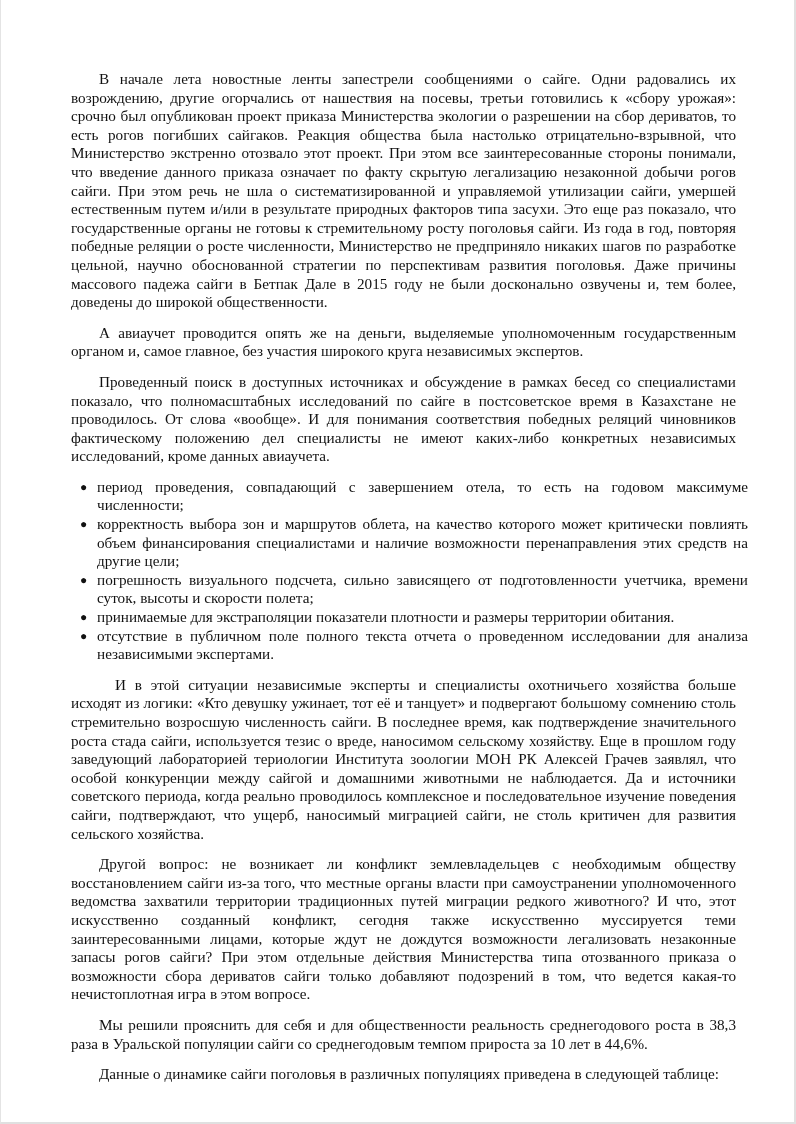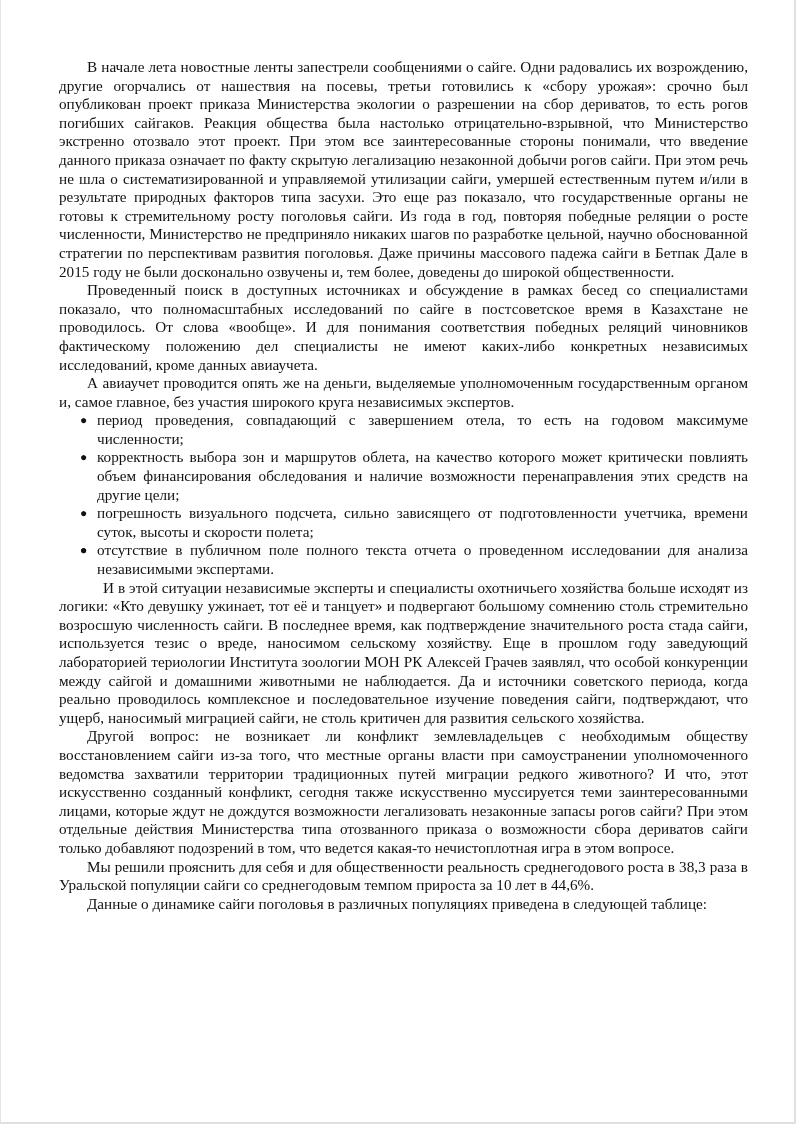--- a/index.html
+++ b/index.html
@@ -16,53 +16,54 @@
   .content {
     position: absolute;
     left: 58px; top: 58px;
     width: 689px;
     font-family: "Liberation Serif", serif;
     font-size: 15.2px;
     line-height: 18.6px;
     color: #111111;
     text-align: justify;
   }
-  .content p { margin: 0; text-indent: 28px; }
+  .content p { margin: 12px; text-indent: 28px; }
   .content p.wide-indent { text-indent: 44px; }
   .content ul { list-style: none; margin: 0; padding: 0 0 0 38px; }
   .content li { position: relative; margin: 0; }
   .content li .bullet {
     position: absolute; left: -17px; top: 0;
     font-size: 12px;
   }
 </style>
 </head>
 <body>
 
 <div class="page">
   <div class="content">
     <p>В начале лета новостные ленты запестрели сообщениями о сайге. Одни радовались их возрождению, другие огорчались от нашествия на посевы, третьи готовились к «сбору урожая»: срочно был опубликован проект приказа Министерства экологии о разрешении на сбор дериватов, то есть рогов погибших сайгаков. Реакция общества была настолько отрицательно-взрывной, что Министерство экстренно отозвало этот проект. При этом все заинтересованные стороны понимали, что введение данного приказа означает по факту скрытую легализацию незаконной добычи рогов сайги. При этом речь не шла о систематизированной и управляемой утилизации сайги, умершей естественным путем и/или в результате природных факторов типа засухи. Это еще раз показало, что государственные органы не готовы к стремительному росту поголовья сайги. Из года в год, повторяя победные реляции о росте численности, Министерство не предприняло никаких шагов по разработке цельной, научно обоснованной стратегии по перспективам развития поголовья. Даже причины массового падежа сайги в Бетпак Дале в 2015 году не были досконально озвучены и, тем более, доведены до широкой общественности.</p>
+    <p>А авиаучет проводится опять же на деньги, выделяемые уполномоченным государственным органом и, самое главное, без участия широкого круга независимых экспертов.</p>
     <p>Проведенный поиск в доступных источниках и обсуждение в рамках бесед со специалистами показало, что полномасштабных исследований по сайге в постсоветское время в Казахстане не проводилось. От слова «вообще». И для понимания соответствия победных реляций чиновников фактическому положению дел специалисты не имеют каких-либо конкретных независимых исследований, кроме данных авиаучета.</p>
-    <p>А авиаучет проводится опять же на деньги, выделяемые уполномоченным государственным органом и, самое главное, без участия широкого круга независимых экспертов.</p>
 
     <ul>
       <li>
         <span class="bullet">●</span>
         <span>период проведения, совпадающий с завершением отела, то есть на годовом максимуме численности;</span>
       </li>
       <li>
         <span class="bullet">●</span>
-        <span>корректность выбора зон и маршрутов облета, на качество которого может критически повлиять объем финансирования обследования и наличие возможности перенаправления этих средств на другие цели;</span>
+        <span>корректность выбора зон и маршрутов облета, на качество которого может критически повлиять объем финансирования специалистами и наличие возможности перенаправления этих средств на другие цели;</span>
       </li>
       <li>
         <span class="bullet">●</span>
         <span>погрешность визуального подсчета, сильно зависящего от подготовленности учетчика, времени суток, высоты и скорости полета;</span>
       </li>
       <li>
         <span class="bullet">●</span>
+        <span>принимаемые для экстраполяции показатели плотности и размеры территории обитания.</span>
       </li>
       <li>
         <span class="bullet">●</span>
         <span>отсутствие в публичном поле полного текста отчета о проведенном исследовании для анализа независимыми экспертами.</span>
       </li>
     </ul>
 
     <p class="wide-indent">И в этой ситуации независимые эксперты и специалисты охотничьего хозяйства больше исходят из логики: «Кто девушку ужинает, тот её и танцует» и подвергают большому сомнению столь стремительно возросшую численность сайги. В последнее время, как подтверждение значительного роста стада сайги, используется тезис о вреде, наносимом сельскому хозяйству. Еще в прошлом году заведующий лабораторией териологии Института зоологии МОН РК Алексей Грачев заявлял, что особой конкуренции между сайгой и домашними животными не наблюдается. Да и источники советского периода, когда реально проводилось комплексное и последовательное изучение поведения сайги, подтверждают, что ущерб, наносимый миграцией сайги, не столь критичен для развития сельского хозяйства.</p>
     <p>Другой вопрос: не возникает ли конфликт землевладельцев с необходимым обществу восстановлением сайги из-за того, что местные органы власти при самоустранении уполномоченного ведомства захватили территории традиционных путей миграции редкого животного? И что, этот искусственно созданный конфликт, сегодня также искусственно муссируется теми заинтересованными лицами, которые ждут не дождутся возможности легализовать незаконные запасы рогов сайги? При этом отдельные действия Министерства типа отозванного приказа о возможности сбора дериватов сайги только добавляют подозрений в том, что ведется какая-то нечистоплотная игра в этом вопросе.</p>
     <p>Мы решили прояснить для себя и для общественности реальность среднегодового роста в 38,3 раза в Уральской популяции сайги со среднегодовым темпом прироста за 10 лет в 44,6%.</p>

